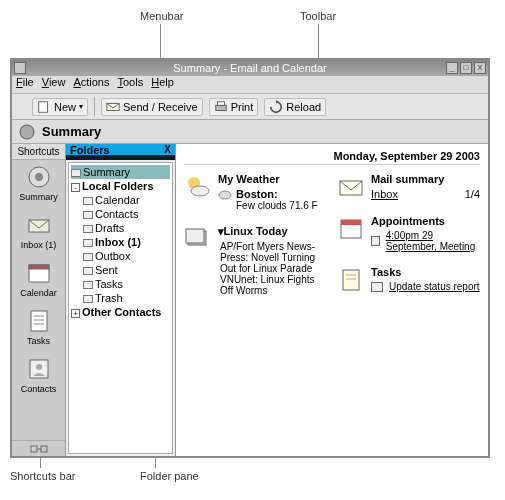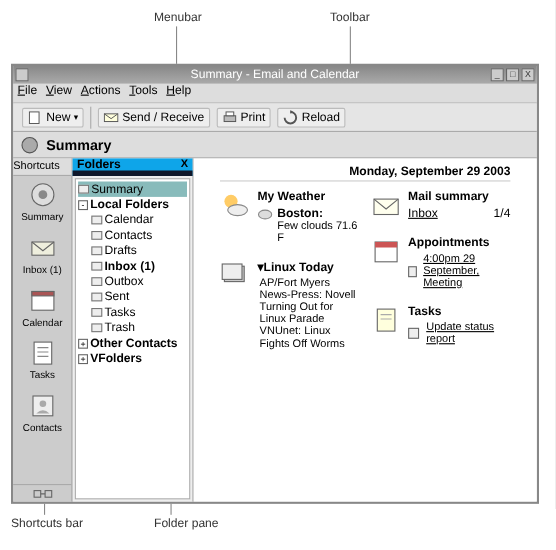--- a/index.html
+++ b/index.html
@@ -10,49 +10,49 @@
   .window { position: absolute; left: 10px; top: 42px; width: 480px; height: 400px; border: 2px solid #888; background: #ddd; margin-top: 16px; }
   .titlebar { height: 16px; background: linear-gradient(to bottom, #888, #aaa); color: #fff; display: flex; align-items: center; justify-content: center; position: relative; font-size: 10px; }
   .titlebar .controls { position: absolute; right: 2px; display: flex; gap: 2px; }
   .tbtn { width: 12px; height: 12px; background: #ccc; border: 1px solid #666; font-size: 8px; line-height: 10px; text-align: center; color:#333;}
   .ticon { position: absolute; left: 2px; width:12px;height:12px;background:#ccc;border:1px solid #666;}
   
   .menubar { height: 18px; background: #ddd; display: flex; padding: 0 4px; gap: 8px; border-bottom: 1px solid #bbb; }
   .menubar span { cursor: default; }
   .menubar span u { text-decoration: underline; }
   
-  .toolbar { height: 26px; background: #e5e5e5; display: flex; align-items: center; padding: 0 8px; gap: 6px; border-bottom: 1px solid #aaa; }
+  .toolbar { height: 26px; background: #e5e5e5; display: flex; align-items: center; padding: 0 20px; gap: 6px; border-bottom: 1px solid #aaa; }
   .tbgroup { display: flex; align-items: center; gap: 3px; padding: 1px 4px; border: 1px solid #bbb; border-radius: 2px; background: #eee; }
   .tbicon { width: 14px; height: 14px; display:inline-block; }
   .sep { width:1px; background:#aaa; height:20px;}
   
   .header-row { height: 24px; background: #ddd; display: flex; align-items: center; padding: 0 6px; gap: 6px; border-bottom: 1px solid #aaa; }
   .header-row .hicon { width:18px;height:18px; }
   .header-row .htitle { font-weight: bold; font-size: 13px; }
   
   .body { display: flex; height: calc(100% - 16px - 18px - 26px - 24px); }
   
   .shortcuts { width: 54px; background: #ccc; border-right: 1px solid #999; display: flex; flex-direction: column; }
-  .shortcuts-hdr { height: 16px; font-size: 10px; border-bottom: 1px solid #aaa; line-height:16px; background:#ddd;}
+  .shortcuts-hdr { height: 16px; text-align: center; font-size: 10px; border-bottom: 1px solid #aaa; line-height:16px; background:#ddd;}
   .sc-item { display: flex; flex-direction: column; align-items: center; padding: 4px 0 6px; cursor: default; }
   .sc-item .ic { width: 26px; height: 26px; margin-bottom: 2px; }
   .sc-item span { font-size: 9px; text-align: center; }
   .sc-foot { margin-top:auto; height:16px; display:flex;align-items:center;justify-content:center; border-top:1px solid #aaa;}
   
   .folderpane { width: 110px; background: #eee; border-right: 1px solid #999; display:flex; flex-direction:column;}
   .fp-hdr { height:16px; display:flex; align-items:center; justify-content:space-between; padding:0 4px; background:#0ea5e9; border-bottom:5px solid #0f172a; font-weight:bold;}
   .fp-close{font-size:10px; cursor:default;}
   .tree { flex:1; overflow:auto; background:#fff; margin:2px; border:1px solid #aaa; padding:2px; font-size:10px;}
   .tree .sel { background:#8bb; }
   .tree .node { white-space: nowrap; padding:1px 0; }
   .tree .exp { display:inline-block; width:9px; height:9px; border:1px solid #666; text-align:center; line-height:7px; font-size:8px; margin-right:2px; background:#fff;}
   .tree .leaficon{display:inline-block;width:10px;height:8px;border:1px solid #777;background:#eee;margin-right:2px;vertical-align:middle;}
   .tree .ind1{padding-left:12px;}
   
-  .main { flex:1; background:#fff; padding:6px 24px; overflow:auto;}
+  .main { flex:1; background:#fff; padding:6px 8px; overflow:auto;}
   .date-row{ text-align:right; font-weight:bold; margin-bottom:8px; border-bottom:1px solid #ccc; padding-bottom:2px;}
   .cols{ display:flex; gap:10px;}
   .col{ flex:1; display:flex; flex-direction:column; gap:14px;}
   .section{ display:flex; gap:6px;}
   .sicon{ width:28px; height:28px; flex-shrink:0;}
   .sbody{ flex:1;}
   .stitle{ font-weight:bold; margin-bottom:3px; display:block;}
   .sub{ font-size:10px; margin-left:2px;}
   .ul{text-decoration:underline;}
   .row{display:flex; gap:4px; align-items:center;}
@@ -183,21 +183,20 @@
         <div class="node"><span class="exp">-</span><b>Local Folders</b></div>
         <div class="node ind1"><span class="leaficon"></span><span>Calendar</span></div>
         <div class="node ind1"><span class="leaficon"></span><span>Contacts</span></div>
         <div class="node ind1"><span class="leaficon"></span><span>Drafts</span></div>
         <div class="node ind1"><span class="leaficon"></span><b>Inbox (1)</b></div>
         <div class="node ind1"><span class="leaficon"></span><span>Outbox</span></div>
         <div class="node ind1"><span class="leaficon"></span><span>Sent</span></div>
         <div class="node ind1"><span class="leaficon"></span><span>Tasks</span></div>
         <div class="node ind1"><span class="leaficon"></span><span>Trash</span></div>
         <div class="node"><span class="exp">+</span><b>Other Contacts</b></div>
-        <div class="node"><span class="exp">+</span><b>VFolders</b></div>
       </div>
     </div>
 
     <div class="main">
       <div class="date-row">Monday, September 29 2003</div>
       <div class="cols">
         <div class="col">
           <div class="section">
             <svg class="sicon" viewBox="0 0 28 28">
                 <circle cx="10" cy="10" r="6" fill="#fc6"></circle>

